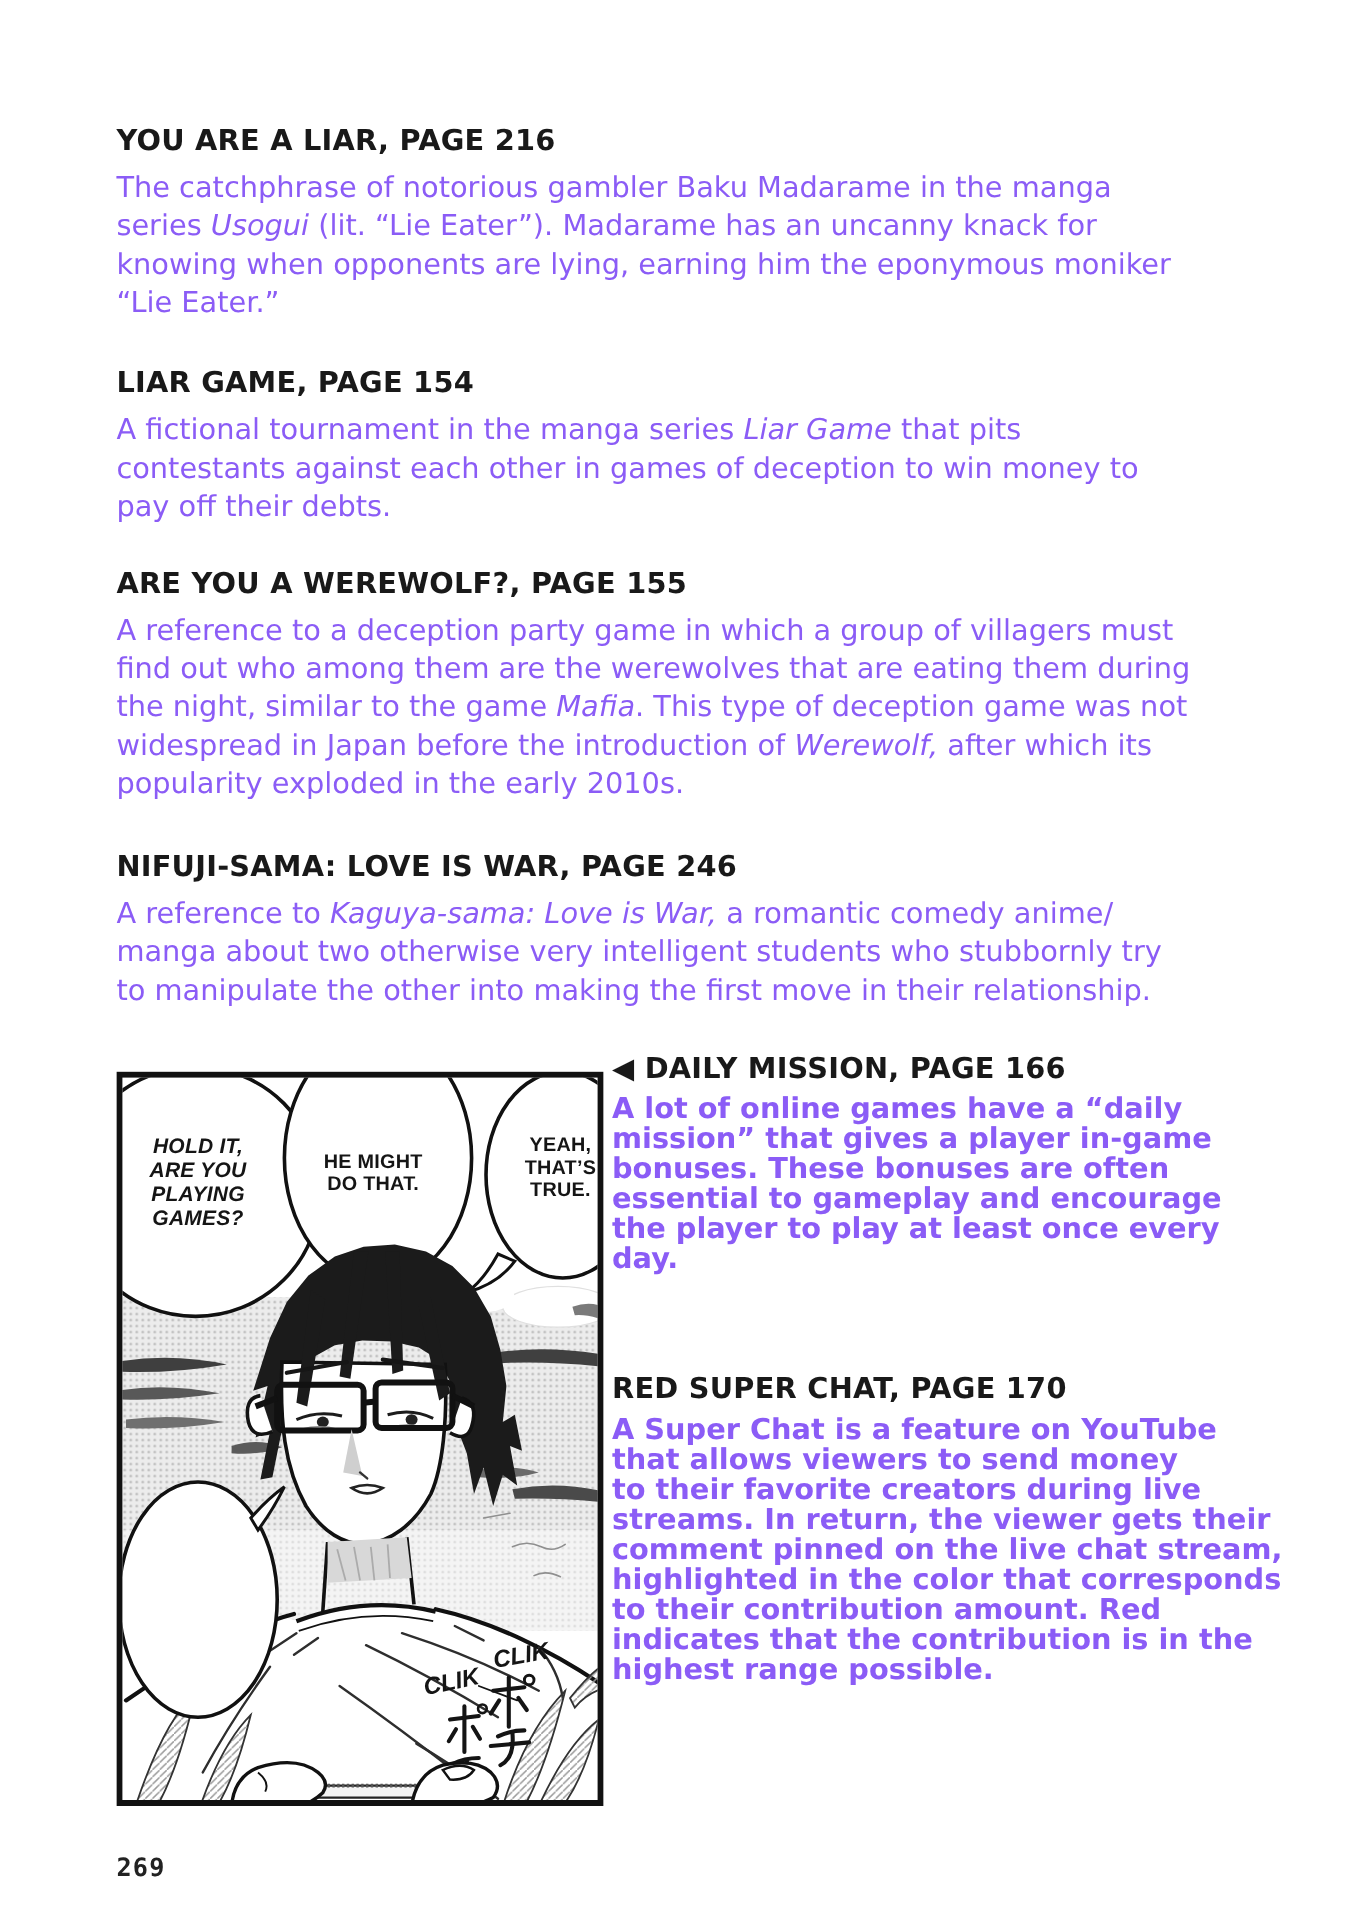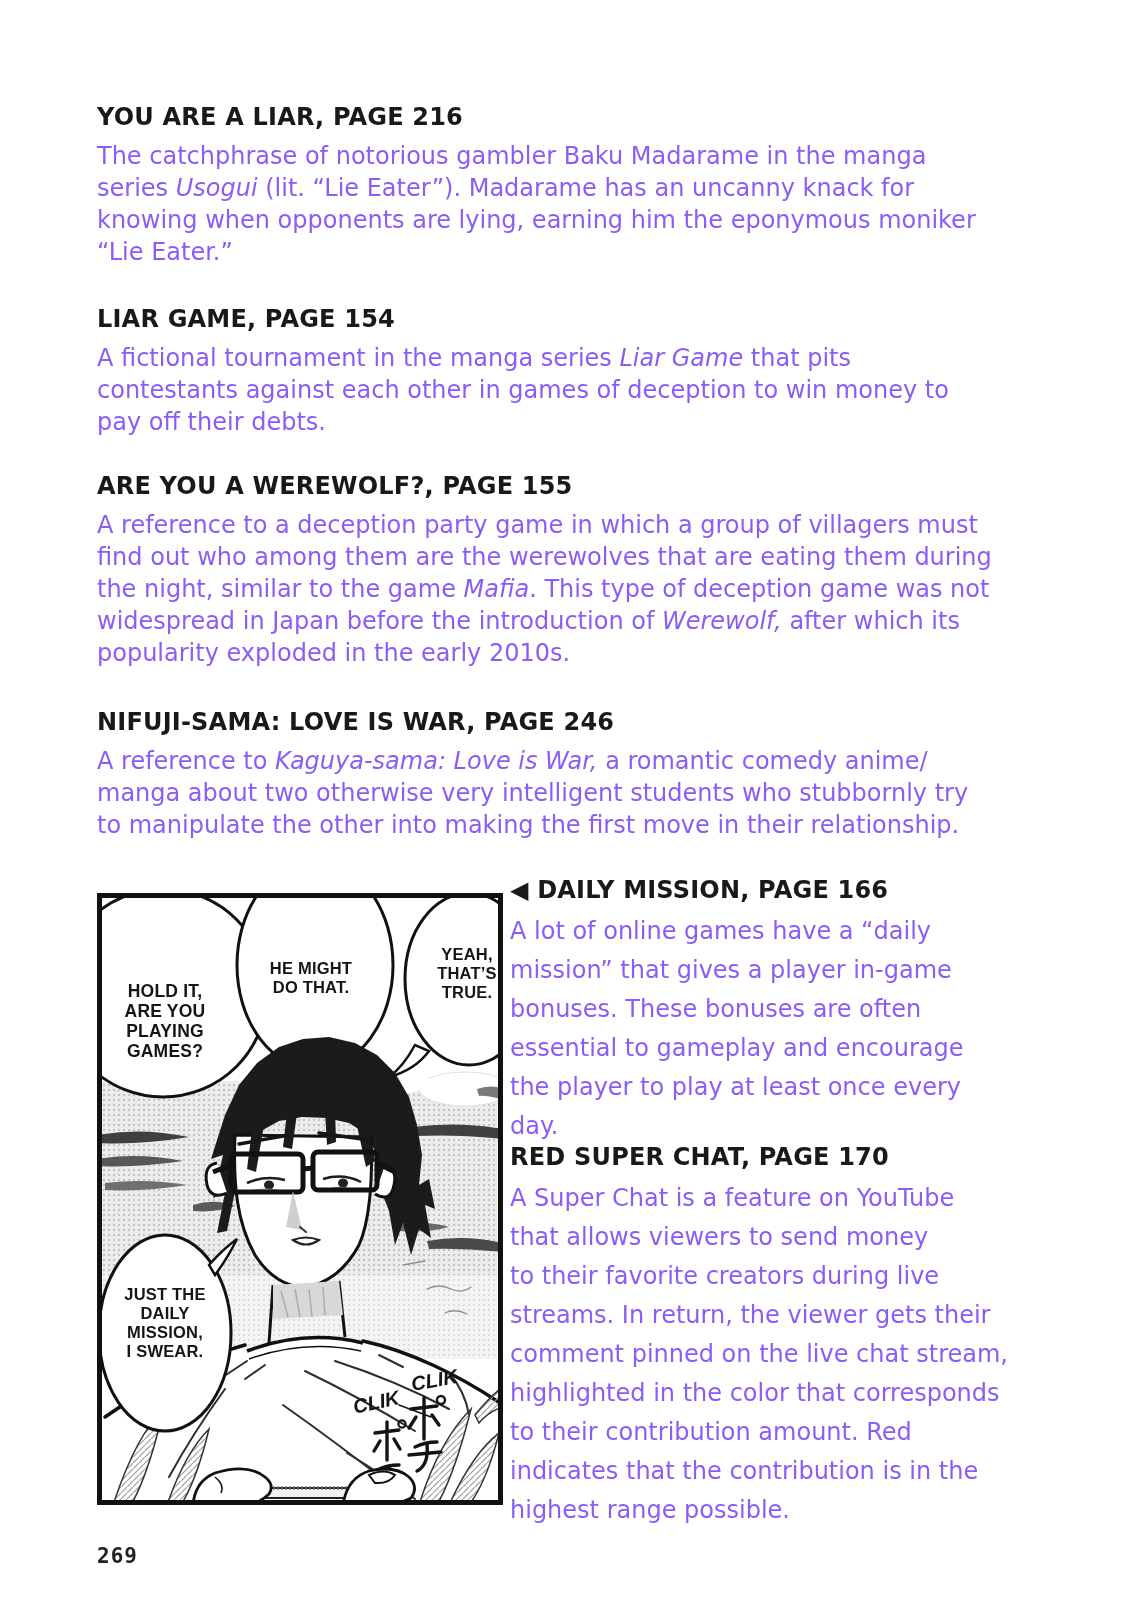--- a/index.html
+++ b/index.html
@@ -9,32 +9,32 @@
   }
   .sec-head{
     position:absolute;left:97px;font-weight:bold;font-size:24px;
     letter-spacing:0.2px;white-space:nowrap;color:#191919;
   }
   .sec-body{
     position:absolute;left:97px;font-size:24px;line-height:32px;
     white-space:nowrap;color:#8b5cf6;
   }
   .rhead{left:510px;}
-  .rbody{left:510px;line-height:39px;}
+  .rbody{left:510px;line-height:25px;font-weight:bold;}
   .sec-body i{font-style:italic;}
   #panel{
     position:absolute;left:97px;top:893px;width:406px;height:612px;
   }
   #panel svg{position:absolute;left:0;top:0;}
   .bubble{
     position:absolute;font-family:"Liberation Sans",sans-serif;font-weight:bold;
     font-size:16.5px;line-height:19px;text-align:center;white-space:pre-line;
     color:#151515;letter-spacing:0.2px;
   }
-  .bubble.shout{font-size:17.5px;line-height:20px;margin-top:36px;}
+  .bubble.shout{font-style:italic;font-size:17.5px;line-height:20px;}
   .sfx{
     position:absolute;font-family:"Liberation Sans",sans-serif;font-style:italic;
     font-weight:bold;font-size:20px;color:#151515;white-space:nowrap;
   }
   #page-number{
     position:absolute;left:97px;top:1544px;font-family:"DejaVu Sans Mono",monospace;
     font-weight:bold;font-size:21px;letter-spacing:1px;color:#222;
   }
 </style>
 </head>
@@ -236,22 +236,18 @@
 
   <div class="bubble shout" style="left:8px;top:52px;width:120px">HOLD IT,
 ARE YOU
 PLAYING
 GAMES?</div>
   <div class="bubble" style="left:156px;top:66px;width:116px">HE MIGHT
 DO THAT.</div>
   <div class="bubble" style="left:320px;top:52px;width:100px">YEAH,
 THAT’S
 TRUE.</div>
-  <div class="bubble" style="left:8px;top:392px;width:120px">JUST THE
-DAILY
-MISSION,
-I SWEAR.</div>
 
   <div class="sfx" style="left:314px;top:476px;transform:rotate(-10deg)">CLIK</div>
   <div class="sfx" style="left:256px;top:498px;transform:rotate(-12deg)">CLIK</div>
 </div>
 
 <div id="page-number">269</div>
 
 </body></html>

